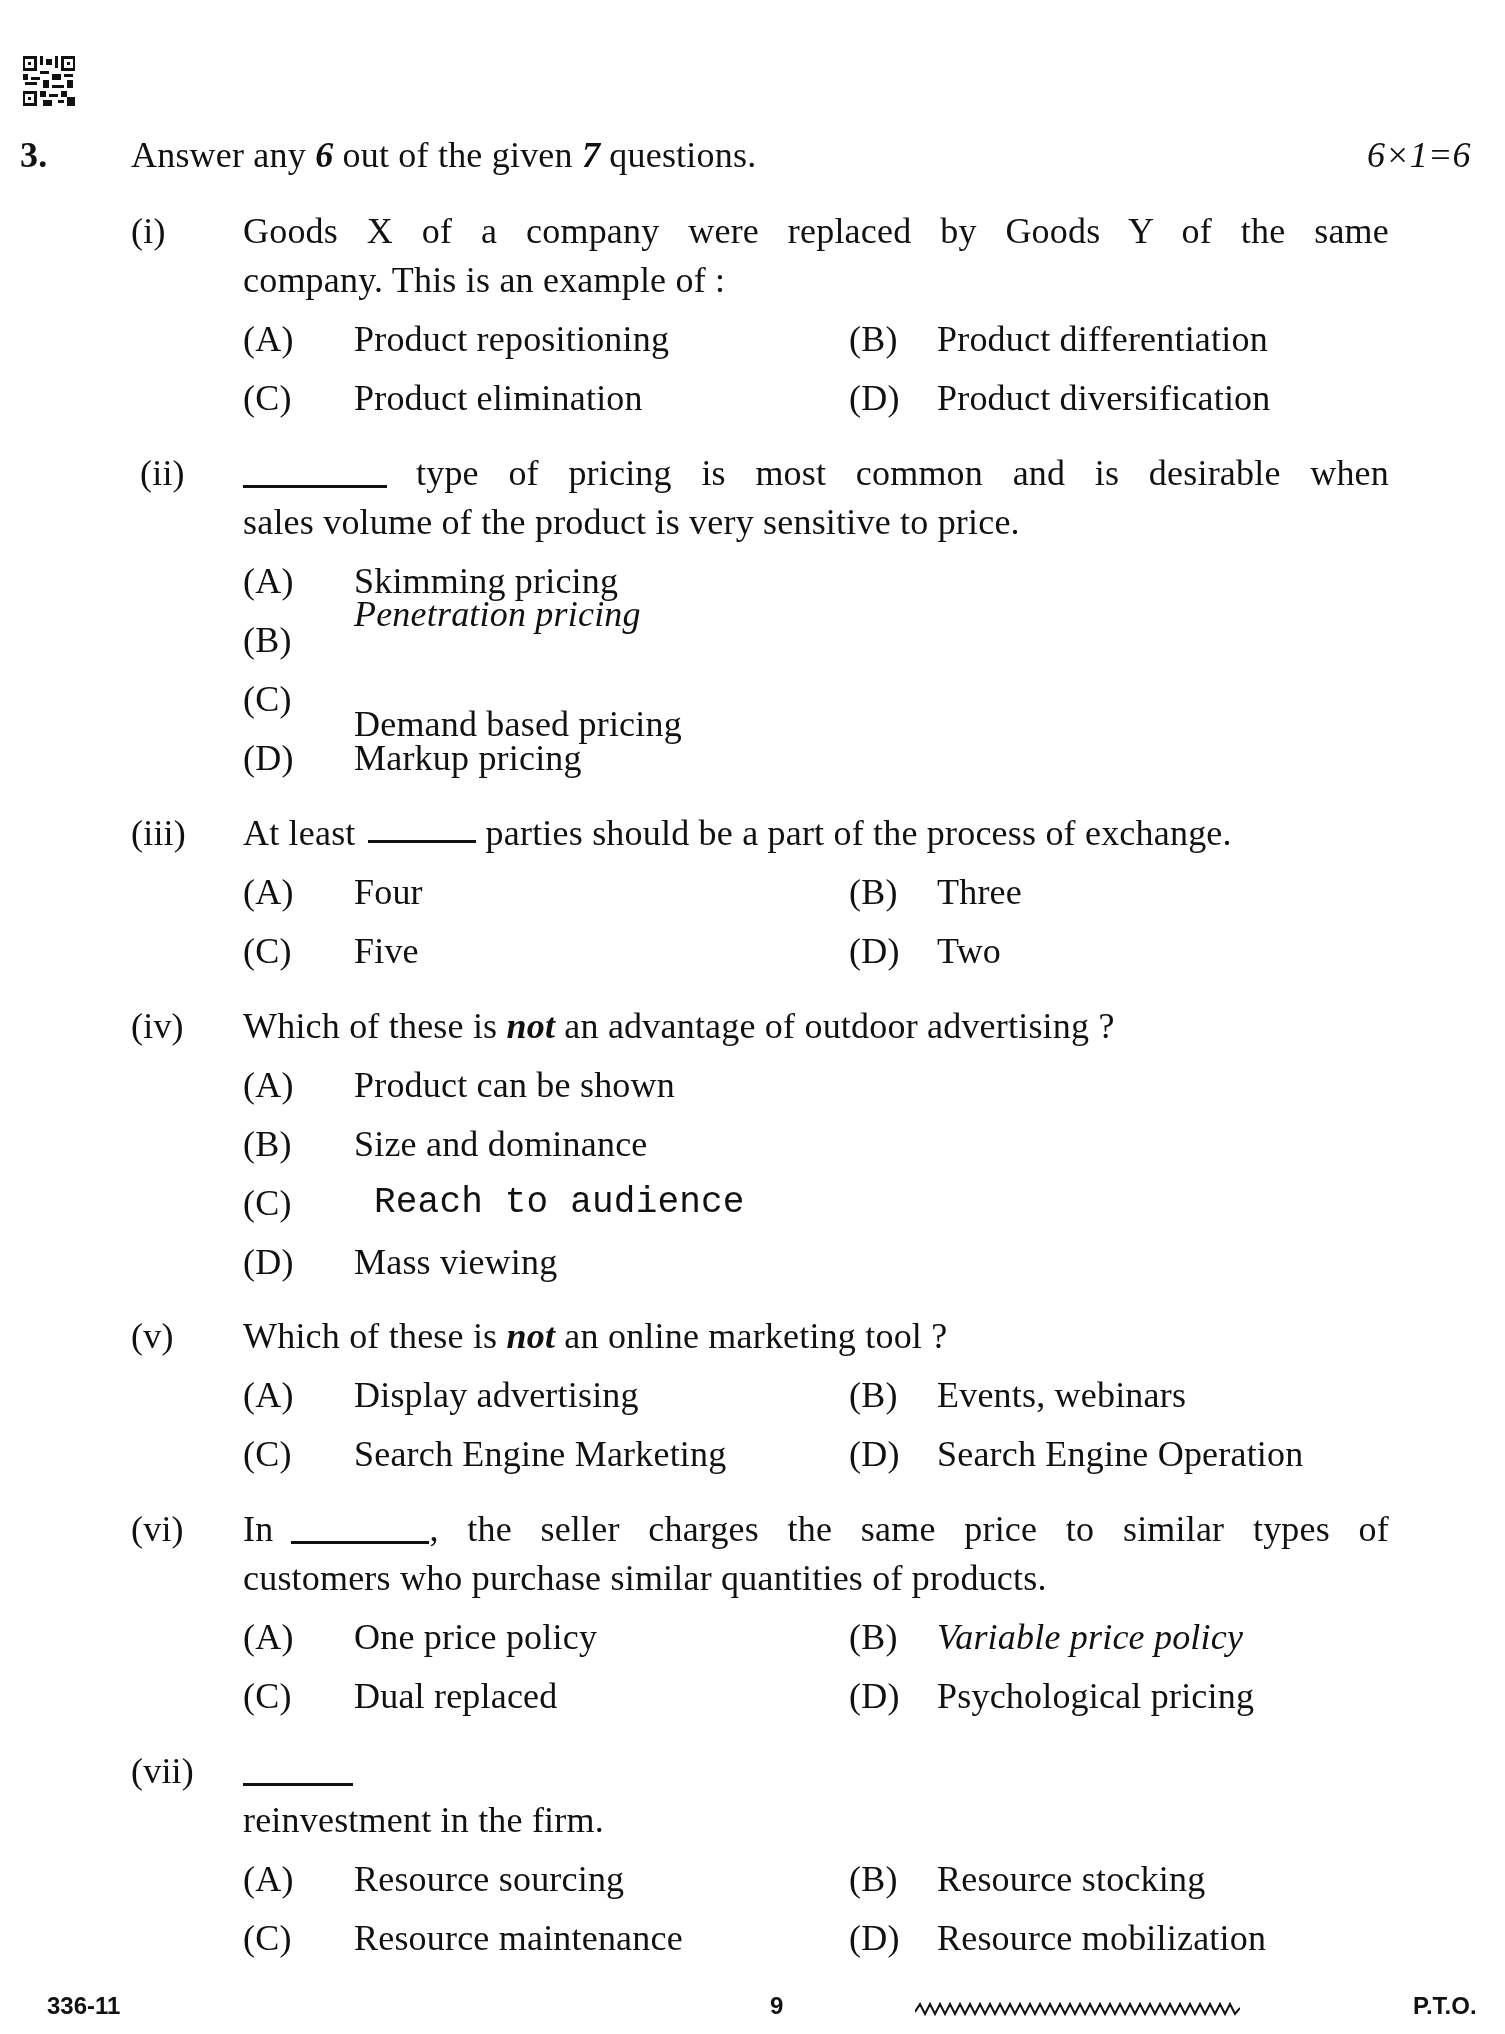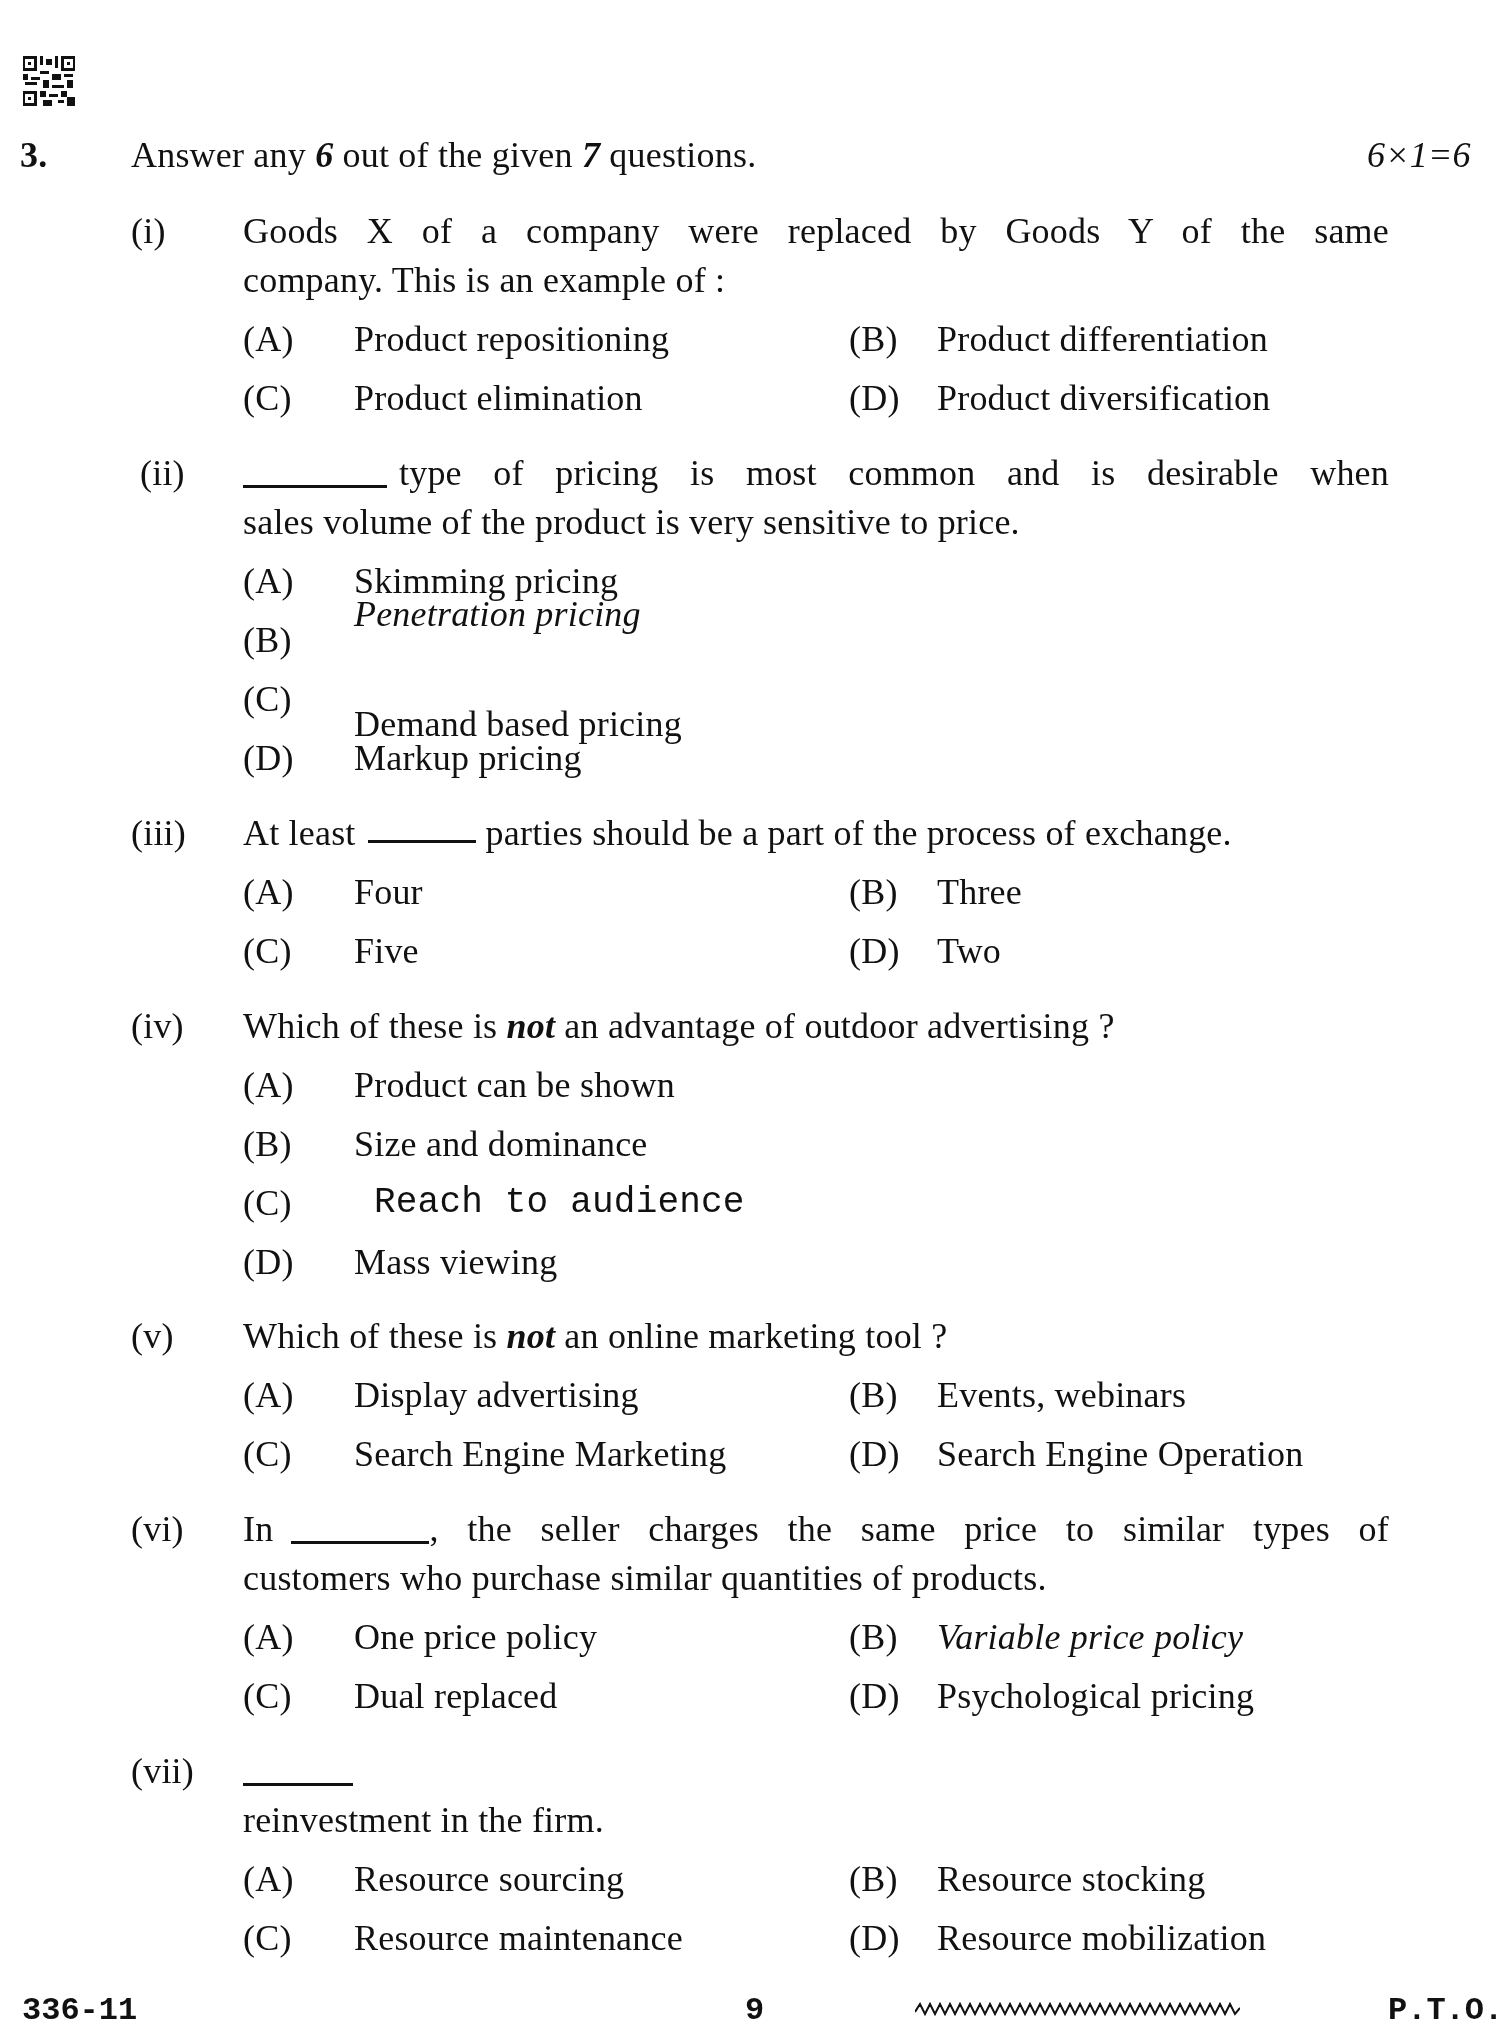--- a/index.html
+++ b/index.html
@@ -5,21 +5,21 @@
   html, body { margin:0; padding:0; background:#ffffff; }
   body { width:1505px; height:2034px; position:relative; overflow:hidden;
          font-family:"DejaVu Serif","Liberation Serif",serif; color:#111; }
   .abs { position:absolute; white-space:nowrap; }
   .txt { font-family:"Liberation Serif","DejaVu Serif",serif; font-size:36px; line-height:36px; letter-spacing:0.2px; }
   .qr { position:absolute; left:22px; top:56px; width:54px; height:50px; }
   .qnum { font-weight:bold; }
   .marks { font-style:italic; }
   .blank { display:inline-block; border-bottom:3px solid #111; vertical-align:baseline; height:0; margin:0 6px; position:relative; top:-2px; }
   .justify { white-space:normal; text-align:justify; text-align-last:justify; width:1150px; }
-  .footer { font-family:Liberation Mono, monospace; font-weight:bold; font-size:32px; }
+  .footer { font-family:Liberation Sans, sans-serif; font-weight:bold; font-size:24px;margin-left:25px; }
   .squiggle { position:absolute; left:915px; top:2000px; width:325px; height:18px; }
   em.b { font-style:italic; font-weight:bold; }
 </style>
 </head>
 <body>
 
 <svg class="qr" viewBox="0 0 18 17" shape-rendering="crispEdges">
   <rect x="0" y="0" width="5" height="5" fill="#111"></rect>
     <rect x="1" y="1" width="3" height="3" fill="#fff"></rect>
     <rect x="2" y="2" width="1" height="1" fill="#111"></rect>
@@ -61,21 +61,21 @@
 <div class="abs txt" style="left:849px; top:321px;">(B)</div>
 <div class="abs txt" style="left:937px; top:321px;">Product differentiation</div>
 <div class="abs txt" style="left:243px; top:380px;">(C)</div>
 <div class="abs txt" style="left:354px; top:380px;">Product elimination</div>
 <div class="abs txt" style="left:849px; top:380px;">(D)</div>
 <div class="abs txt" style="left:937px; top:380px;">Product diversification</div>
 
 <div class="abs txt" style="left:140px; top:455px;">(ii)</div>
 <div class="abs txt" style="left:243px; top:455px; width:1146px; display:flex; justify-content:space-between;">
     <span class="blank" style="width:144px; margin:0; top:30px;"></span>
-    <span style="flex:1; margin-left:12px; text-align:justify; text-align-last:justify;">type of pricing is most common and is desirable when</span>
+    <span style="flex:1; margin-left:29px; text-align:justify; text-align-last:justify;">type of pricing is most common and is desirable when</span>
   </div>
 <div class="abs txt" style="left:243px; top:504px;">sales volume of the product is very sensitive to price.</div>
 <div class="abs txt" style="left:243px; top:563px;">(A)</div>
 <div class="abs txt" style="left:354px; top:563px;">Skimming pricing</div>
 <div class="abs txt" style="left:243px; top:622px;">(B)</div>
 <div class="abs txt" style="left:354px; top:596px;font-style:italic;">Penetration pricing</div>
 <div class="abs txt" style="left:243px; top:681px;">(C)</div>
 <div class="abs txt" style="left:354px; top:681px;margin-top:25px;">Demand based pricing</div>
 <div class="abs txt" style="left:243px; top:740px;">(D)</div>
 <div class="abs txt" style="left:354px; top:740px;">Markup pricing</div>

